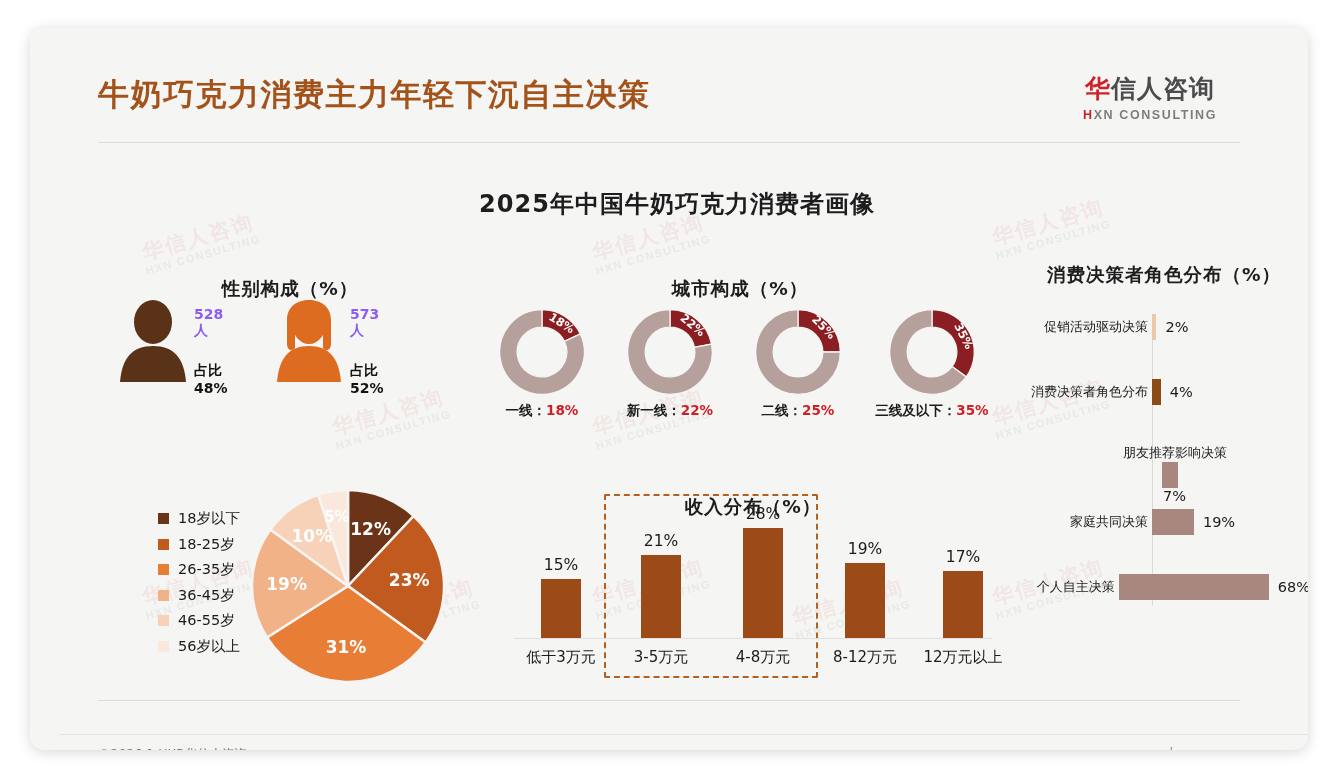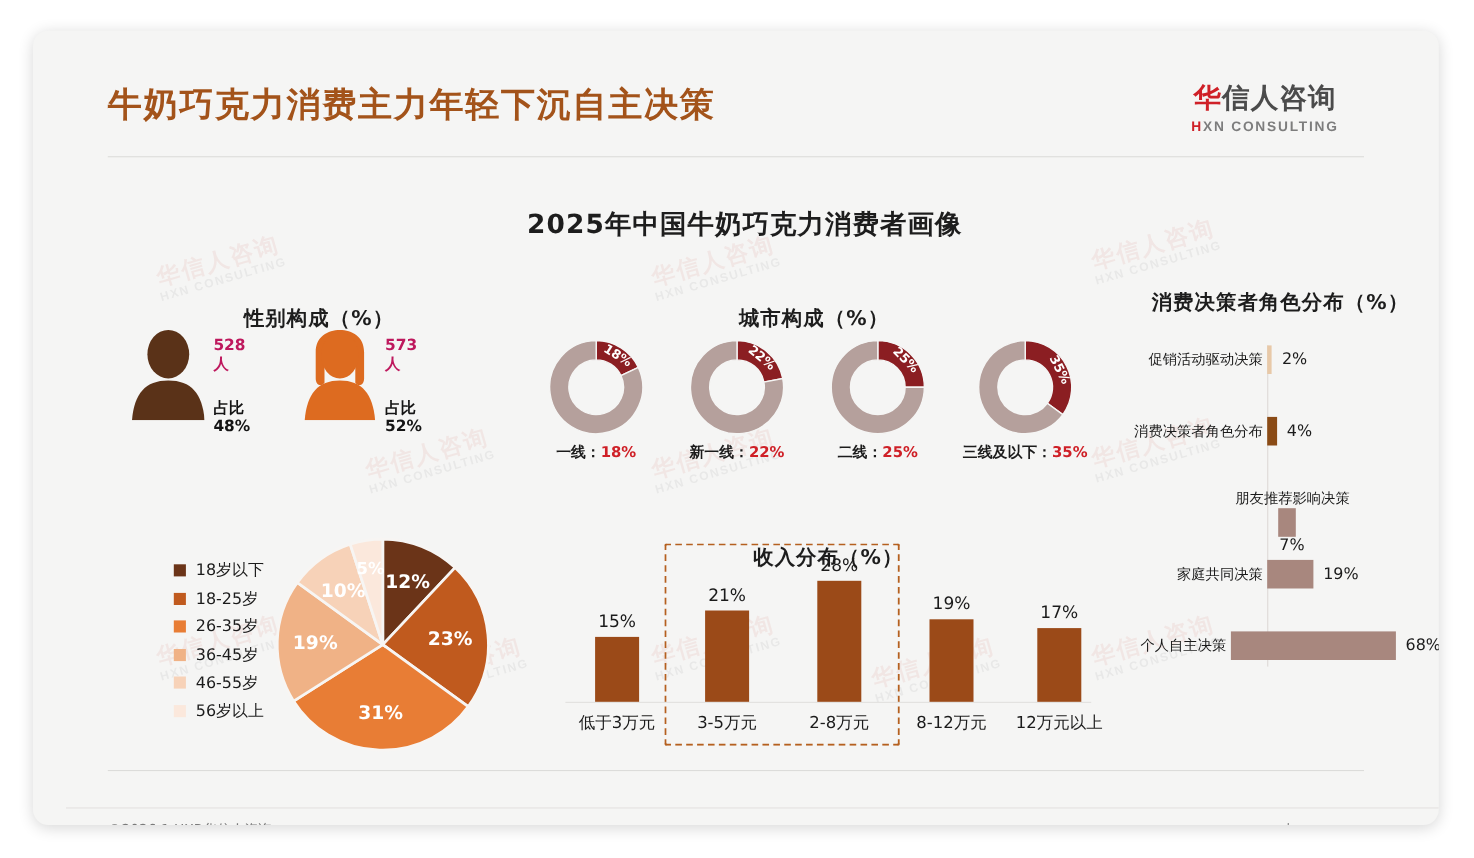--- a/index.html
+++ b/index.html
@@ -36,21 +36,21 @@
 
   
   .sec-title{position:absolute;font-size:18.5px;font-weight:700;color:#1d1d1d;
     letter-spacing:1px;text-align:center;font-family:"DejaVu Sans",sans-serif;}
 
   
   .gender-wrap{position:absolute;left:90px;top:272px;width:340px;height:100px;}
   .g-item{position:absolute;top:0;}
   .g-icon{position:absolute;left:0;top:0;width:66px;height:82px;}
   .g-txt{position:absolute;left:74px;top:6px;}
-  .g-count{font-size:14px;font-weight:700;color:#be185d;font-family:"DejaVu Sans",sans-serif;}
+  .g-count{font-size:14px;font-weight:700;color:#8b5cf6;font-family:"DejaVu Sans",sans-serif;}
   .g-pct{font-size:14px;font-weight:700;color:#141414;margin-top:22px;font-family:"DejaVu Sans",sans-serif;}
 
   
   .pie-legend{position:absolute;left:128px;top:478px;}
   .pl-row{display:flex;align-items:center;height:25.5px;}
   .pl-sw{width:11px;height:11px;margin-right:9px;flex:0 0 auto;}
   .pl-lb{font-size:14.5px;color:#1b1b1b;font-family:"DejaVu Sans",sans-serif;white-space:nowrap;}
 
   
   .donut{position:absolute;width:92px;height:92px;}
@@ -251,21 +251,21 @@
           <div class="inc-cat" style="left: 5px;">低于3万元</div>
           <div class="inc-col" style="left: 110px;">
             <div class="inc-val">21%</div>
             <div class="inc-bar" style="height: 82.6875px; background: rgb(155, 74, 24);"></div>
           </div>
           <div class="inc-cat" style="left: 105px;">3-5万元</div>
           <div class="inc-col" style="left: 212px;">
             <div class="inc-val">28%</div>
             <div class="inc-bar" style="height: 110.25px; background: rgb(155, 74, 24);"></div>
           </div>
-          <div class="inc-cat" style="left: 207px;">2-8万元</div>
+          <div class="inc-cat" style="left: 207px;">4-8万元</div>
           <div class="inc-col" style="left: 314px;">
             <div class="inc-val">19%</div>
             <div class="inc-bar" style="height: 74.8125px; background: rgb(155, 74, 24);"></div>
           </div>
           <div class="inc-cat" style="left: 309px;">8-12万元</div>
           <div class="inc-col" style="left: 412px;">
             <div class="inc-val">17%</div>
             <div class="inc-bar" style="height: 66.9375px; background: rgb(155, 74, 24);"></div>
           </div>
           <div class="inc-cat" style="left: 407px;">12万元以上</div>

